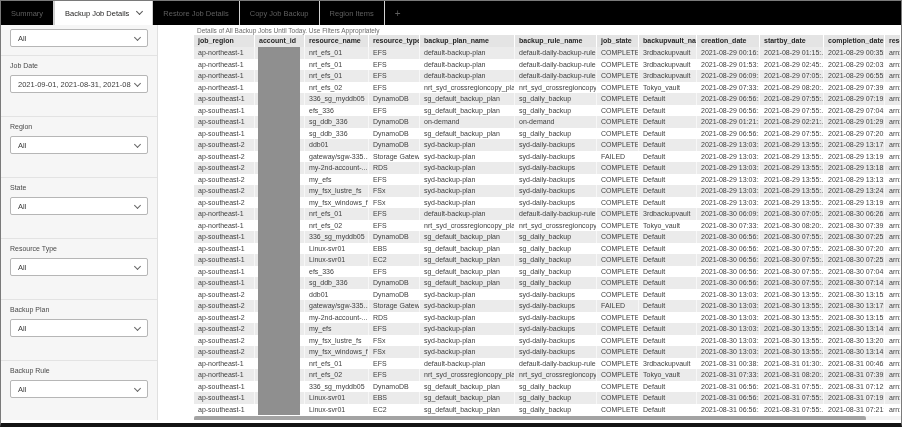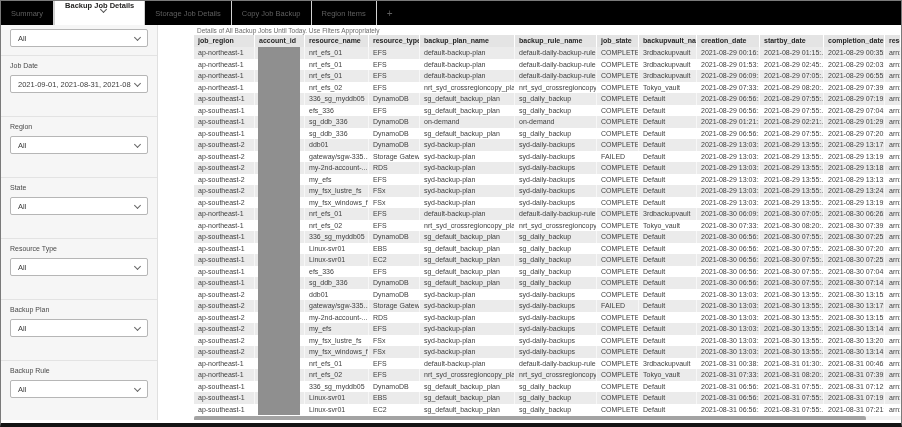--- a/index.html
+++ b/index.html
@@ -5,21 +5,21 @@
   * { box-sizing: border-box; margin: 0; padding: 0; }
   html,body { background:#fff; }
   body { font-family: "Liberation Sans", sans-serif; width: 902px; }
 
   .screen { width:902px; height:427px; border:1px solid #7a7a7a; border-bottom:4px solid #141414;
             background:#fff; overflow:hidden; position:relative; }
 
   
   .tabbar { height:24px; background:#e7e7e7; display:flex; align-items:stretch; font-size:7.5px; color:#5f5f5f; }
   .tab { display:flex; align-items:center; padding:0 10px; border-right:1px solid #d2d2d2; cursor:default; white-space:nowrap; }
-  .tab.active { background:#ffffff; color:#252423; font-weight:bold; border-right:1px solid #cfcfcf; border-left:1px solid #cfcfcf;flex-direction:column; }
+  .tab.active { background:#ffffff; color:#252423; font-weight:normal; border-right:1px solid #cfcfcf; border-left:1px solid #cfcfcf; }
   .tab .chev { width:5px; height:5px; border-right:1px solid #555; border-bottom:1px solid #555;
                transform:rotate(45deg); margin-left:8px; margin-top:-3px; }
   .tab-add { display:flex; align-items:center; padding:0 10px; font-size:10px; color:#5f5f5f; }
 
   
   .layout { display:flex; height:395px;gap:36px; }
   .sidebar { width:157px; background:#f6f6f6; border-right:1px solid #e0e0e0; }
   .slicer { padding:6px 9px 0 9px; height:61px; border-top:1px solid #e3e3e3; }
   .slicer.first { border-top:none; height:30px; padding-top:4px; }
   .slicer-label { font-size:7px; color:#4a4a4a; margin-bottom:4px; height:9px; }
@@ -57,21 +57,21 @@
 
   <div class="tabbar" style="background: #000000;">
       <div class="tab">
         <div>Summary</div>
       </div>
       <div class="tab active">
         <div>Backup Job Details</div>
         <div class="chev"></div>
       </div>
       <div class="tab">
-        <div>Storage Job Details</div>
+        <div>Restore Job Details</div>
       </div>
       <div class="tab">
         <div>Copy Job Backup</div>
       </div>
       <div class="tab">
         <div>Region Items</div>
       </div>
       <div class="tab-add">+</div>
     </div>
 

